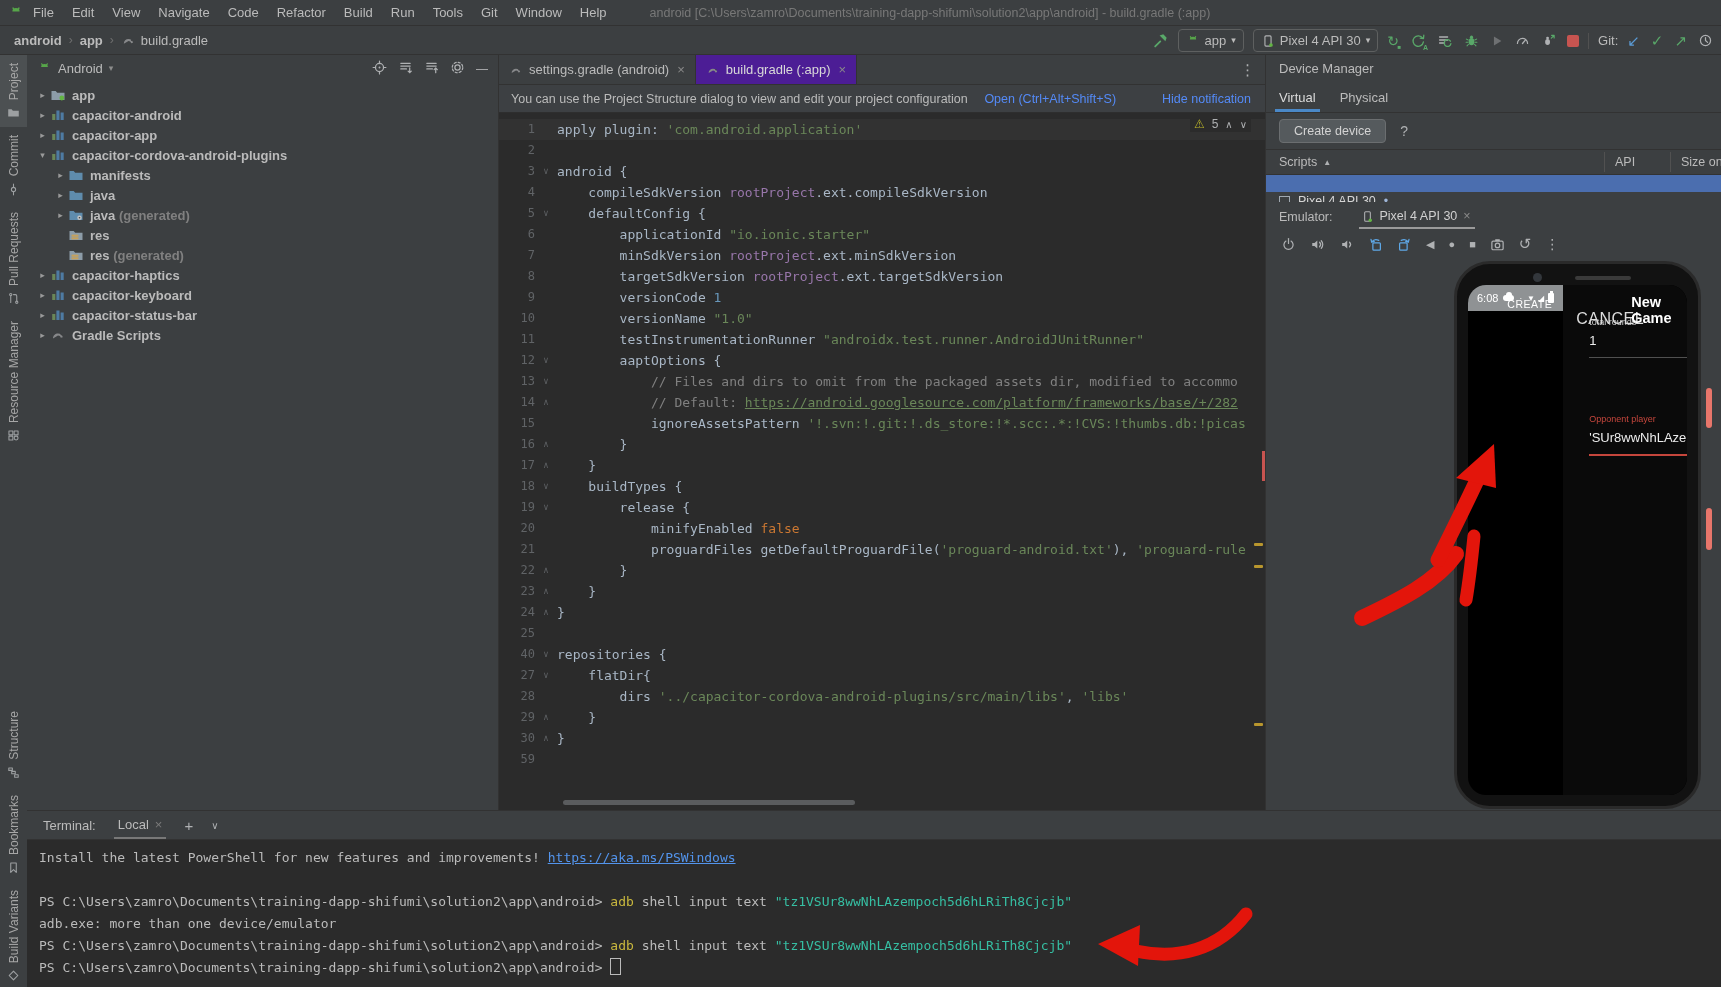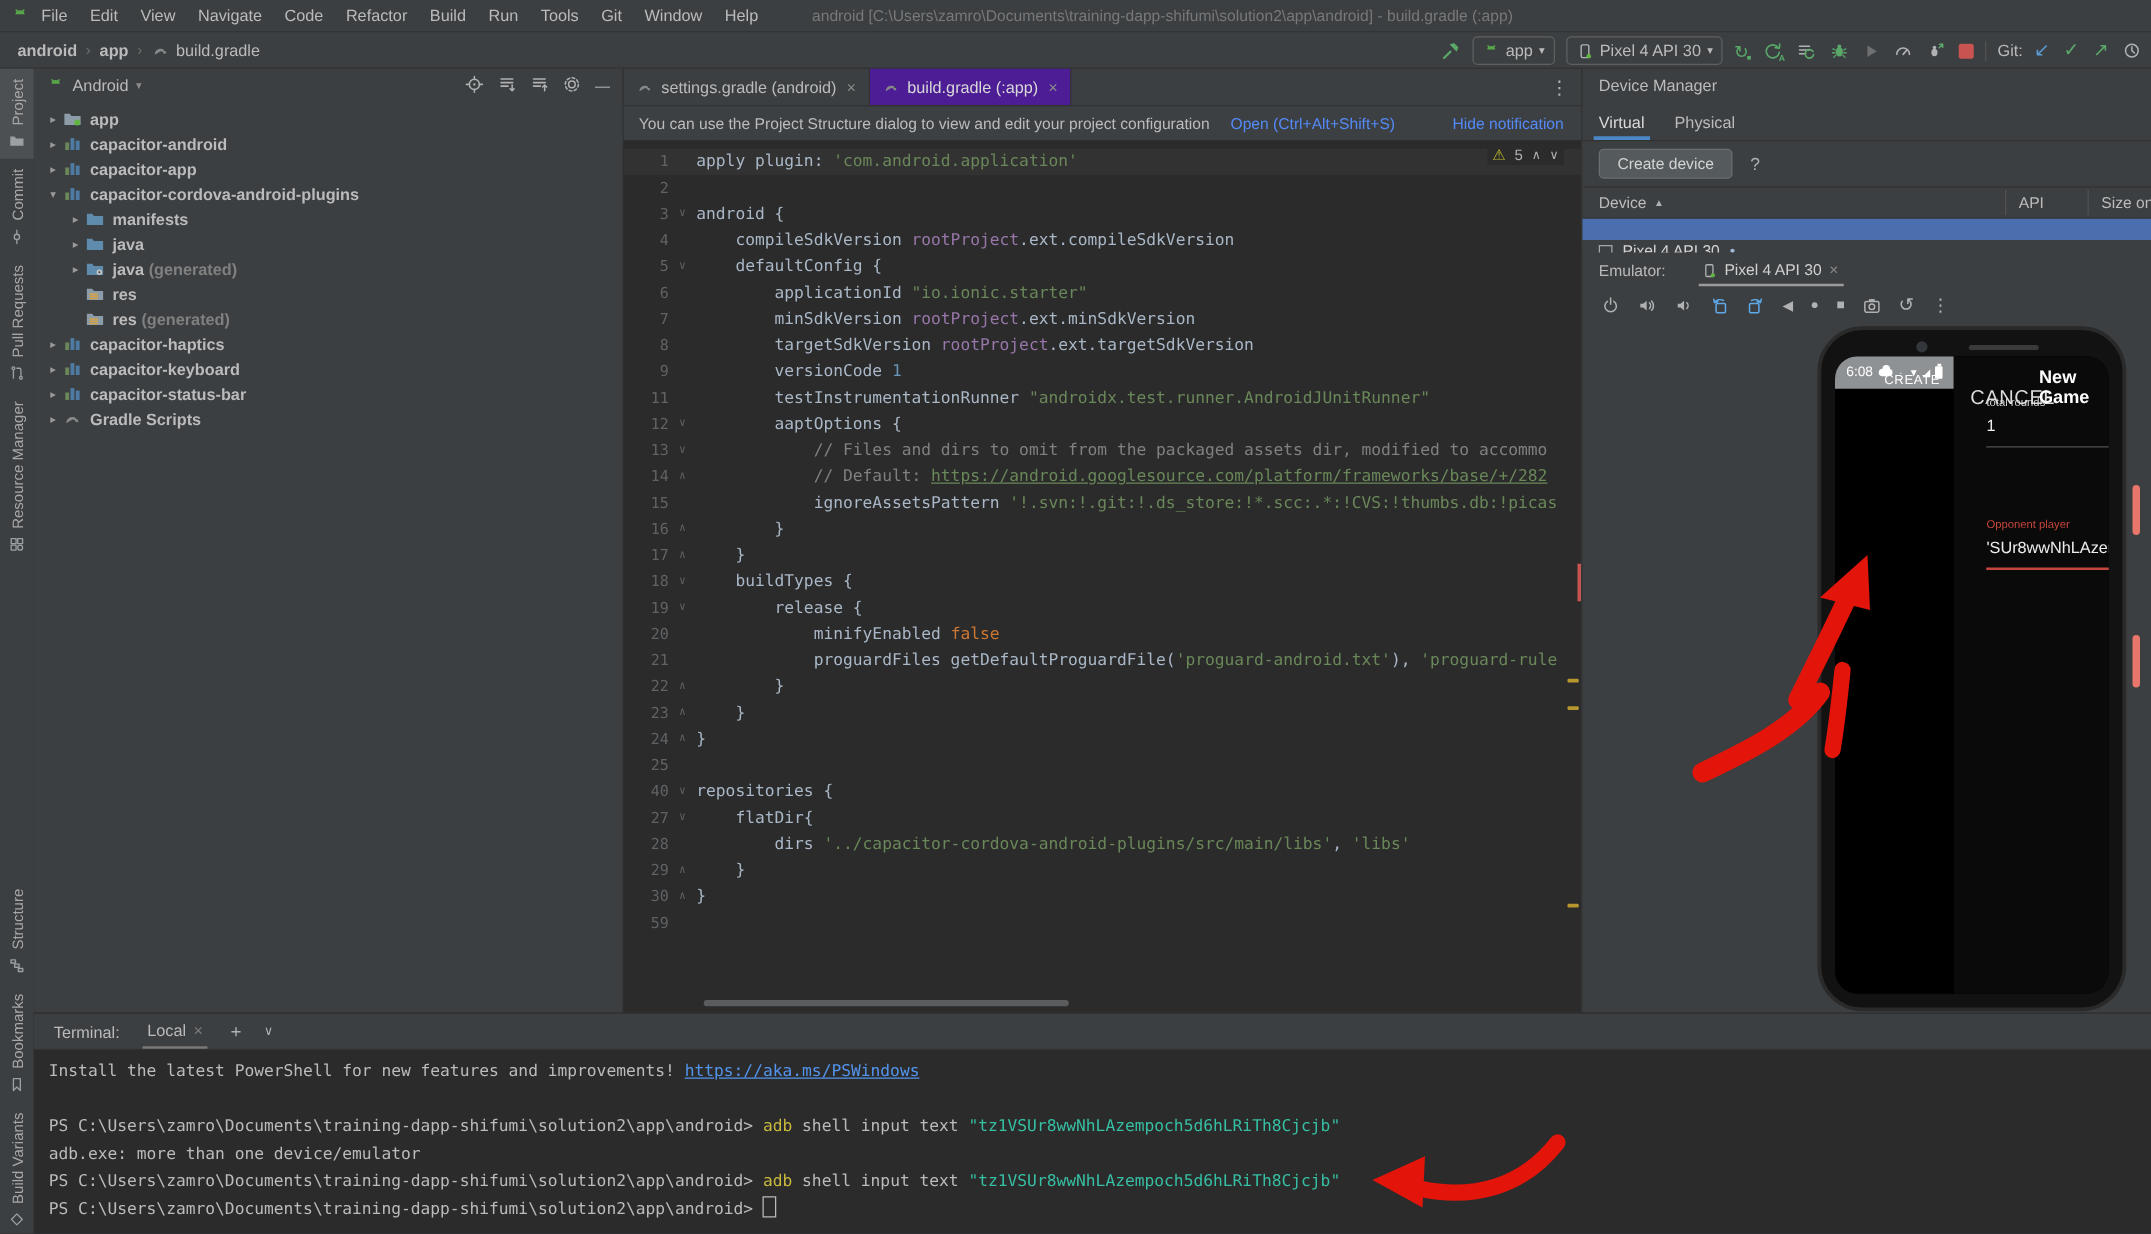--- a/index.html
+++ b/index.html
@@ -593,20 +593,21 @@
       <div id="code-lines" style="padding-top: 6px;">
           <div class="cline caret"><span class="lnum">1</span><span class="fold"></span><span class="ctext"><span class="c-p">apply plugin: </span><span class="c-s">'com.android.application'</span></span></div>
           <div class="cline"><span class="lnum">2</span><span class="fold"></span><span class="ctext"></span></div>
           <div class="cline"><span class="lnum">3</span><span class="fold">∨</span><span class="ctext"><span class="c-p">android {</span></span></div>
           <div class="cline"><span class="lnum">4</span><span class="fold"></span><span class="ctext"><span class="c-p">    compileSdkVersion </span><span class="c-f">rootProject</span><span class="c-p">.ext.compileSdkVersion</span></span></div>
           <div class="cline"><span class="lnum">5</span><span class="fold">∨</span><span class="ctext"><span class="c-p">    defaultConfig {</span></span></div>
           <div class="cline"><span class="lnum">6</span><span class="fold"></span><span class="ctext"><span class="c-p">        applicationId </span><span class="c-s">"io.ionic.starter"</span></span></div>
           <div class="cline"><span class="lnum">7</span><span class="fold"></span><span class="ctext"><span class="c-p">        minSdkVersion </span><span class="c-f">rootProject</span><span class="c-p">.ext.minSdkVersion</span></span></div>
           <div class="cline"><span class="lnum">8</span><span class="fold"></span><span class="ctext"><span class="c-p">        targetSdkVersion </span><span class="c-f">rootProject</span><span class="c-p">.ext.targetSdkVersion</span></span></div>
           <div class="cline"><span class="lnum">9</span><span class="fold"></span><span class="ctext"><span class="c-p">        versionCode </span><span class="c-n">1</span></span></div>
+          <div class="cline"><span class="lnum">10</span><span class="fold"></span><span class="ctext"><span class="c-p">        versionName </span><span class="c-s">"1.0"</span></span></div>
           <div class="cline"><span class="lnum">11</span><span class="fold"></span><span class="ctext"><span class="c-p">        testInstrumentationRunner </span><span class="c-s">"androidx.test.runner.AndroidJUnitRunner"</span></span></div>
           <div class="cline"><span class="lnum">12</span><span class="fold">∨</span><span class="ctext"><span class="c-p">        aaptOptions {</span></span></div>
           <div class="cline"><span class="lnum">13</span><span class="fold">∨</span><span class="ctext"><span class="c-c">            // Files and dirs to omit from the packaged assets dir, modified to accommo</span></span></div>
           <div class="cline"><span class="lnum">14</span><span class="fold">∧</span><span class="ctext"><span class="c-c">            // Default: </span><span class="c-u">https://android.googlesource.com/platform/frameworks/base/+/282</span></span></div>
           <div class="cline"><span class="lnum">15</span><span class="fold"></span><span class="ctext"><span class="c-p">            ignoreAssetsPattern </span><span class="c-s">'!.svn:!.git:!.ds_store:!*.scc:.*:!CVS:!thumbs.db:!picas</span></span></div>
           <div class="cline"><span class="lnum">16</span><span class="fold">∧</span><span class="ctext"><span class="c-p">        }</span></span></div>
           <div class="cline"><span class="lnum">17</span><span class="fold">∧</span><span class="ctext"><span class="c-p">    }</span></span></div>
           <div class="cline"><span class="lnum">18</span><span class="fold">∨</span><span class="ctext"><span class="c-p">    buildTypes {</span></span></div>
           <div class="cline"><span class="lnum">19</span><span class="fold">∨</span><span class="ctext"><span class="c-p">        release {</span></span></div>
           <div class="cline"><span class="lnum">20</span><span class="fold"></span><span class="ctext"><span class="c-p">            minifyEnabled </span><span class="c-k">false</span></span></div>
@@ -643,21 +644,21 @@
     <div id="dm-tabs">
         <span class="dm-tab active">Virtual</span>
         <span class="dm-tab">Physical</span>
       </div>
     <div id="dm-btnrow">
       <button id="create-btn">Create device</button>
       <span id="dm-help">?</span>
     </div>
     <div id="dm-thead">
       <span class="col-dev">
-        <span id="col-device-label">Device</span>
+        <span id="col-device-label">Scripts</span>
         <span class="sort">▲</span>
       </span>
       <span class="col col-api" id="col-api-label">API</span>
       <span class="col col-size" id="col-size-label">Size on Disk</span>
     </div>
     <div id="dm-selrow"></div>
     <div id="dm-cliprow">
       <span id="dm-rowtext">
         <span class="chk"></span>
         <span>Pixel 4 API 30</span>

